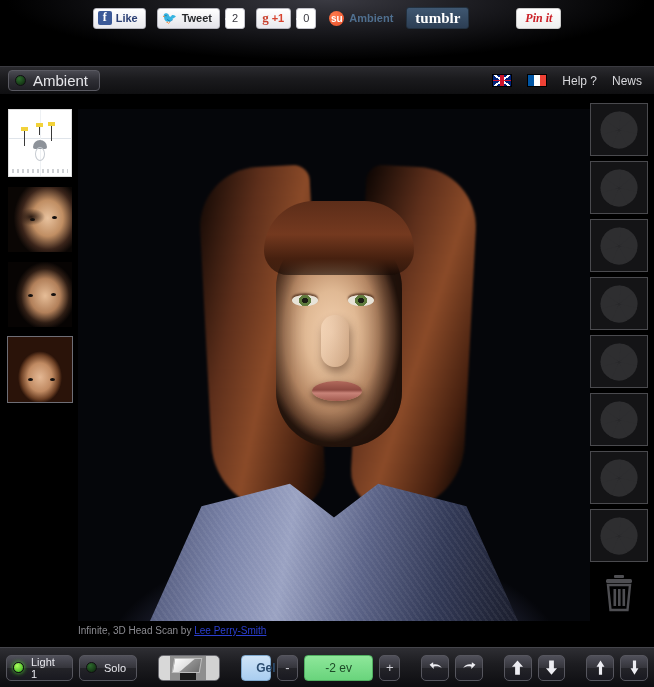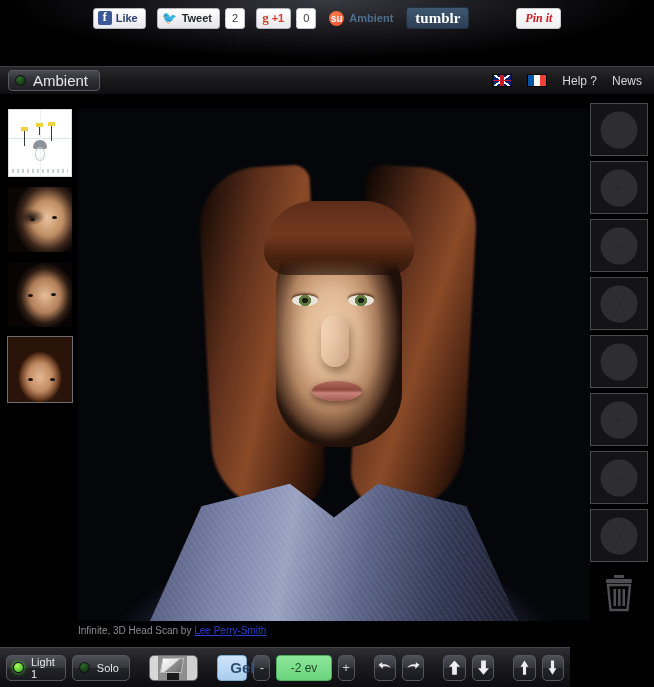--- a/index.html
+++ b/index.html
@@ -274,21 +274,21 @@
     cursor: pointer;
   }
   .iris { width: 42px; height: 42px; display: block; }
   .trash {
     width: 58px; height: 50px; margin-top: 6px;
     display: flex; align-items: center; justify-content: center; cursor: pointer;
   }
 
   
   .bottombar {
-    position: absolute; left: 0; top: 647px; width: 570px; height: 40px;
+    position: absolute; left: 0; top: 647px; width: 654px; height: 40px;
     background: linear-gradient(#2e2e33 0%, #1d1d21 40%, #0d0d10 100%);
     border-top: 1px solid #44444a;
     display: flex; align-items: center; gap: 6px; padding: 0 6px; justify-content: flex-end;
   }
   .bbtn {
     height: 26px; border-radius: 5px; border: 1px solid #56565e;
     background: linear-gradient(#50505a 0%, #35353c 48%, #232328 52%, #191920 100%);
     color: #e8e8ee; font-size: 11px;
     display: inline-flex; align-items: center; justify-content: center;
     user-select: none; cursor: pointer;
@@ -308,21 +308,21 @@
     border: 1px solid #bdbdbd;
   }
   .shapebtn .shadow {
     position: absolute; left: 36%; bottom: 0; width: 26%; height: 26%;
     background: #1a1a1a;
   }
   .gelbtn {
     width: 30px; height: 26px; border-radius: 4px;
     background: linear-gradient(#cfe4f7, #a9cdf0);
     border: 1px solid #7fa8cd; color: #2c4d70;
-    font-size: 15px; font-weight: bold;
+    font-size: 12px; font-weight: bold;
     display: inline-flex; align-items: center; justify-content: center;
     cursor: pointer;
     padding-left: 20px;
   }
   .evfield {
     width: 72px; height: 26px; border-radius: 4px;
     background: linear-gradient(#8ee79a, #69d47c);
     border: 1px solid #4fae60; color: #1d4a27;
     font-size: 12px; display: inline-flex; align-items: center;
     justify-content: center; cursor: text;

